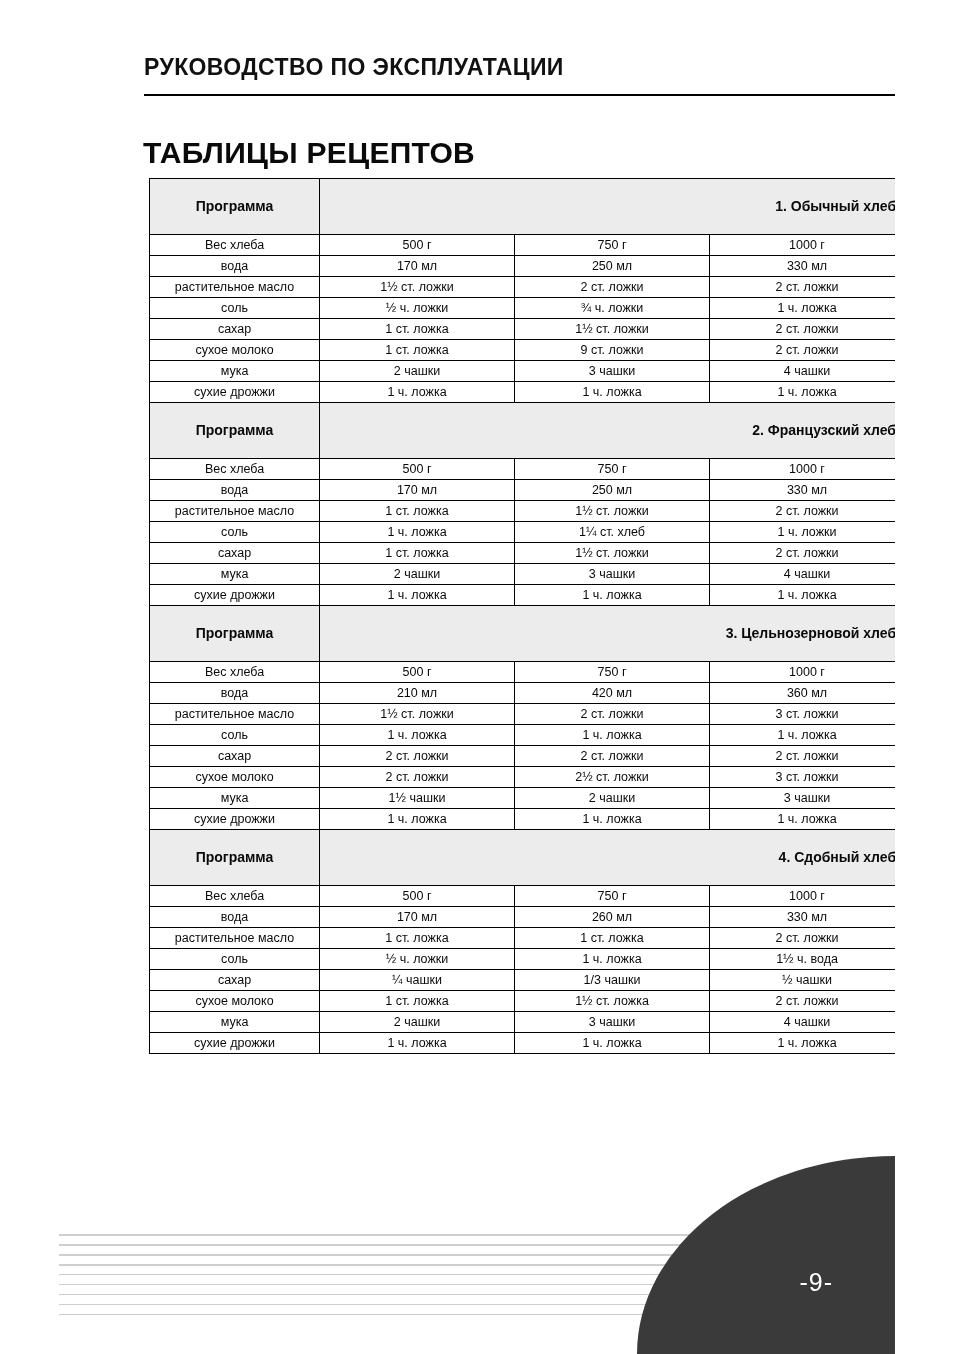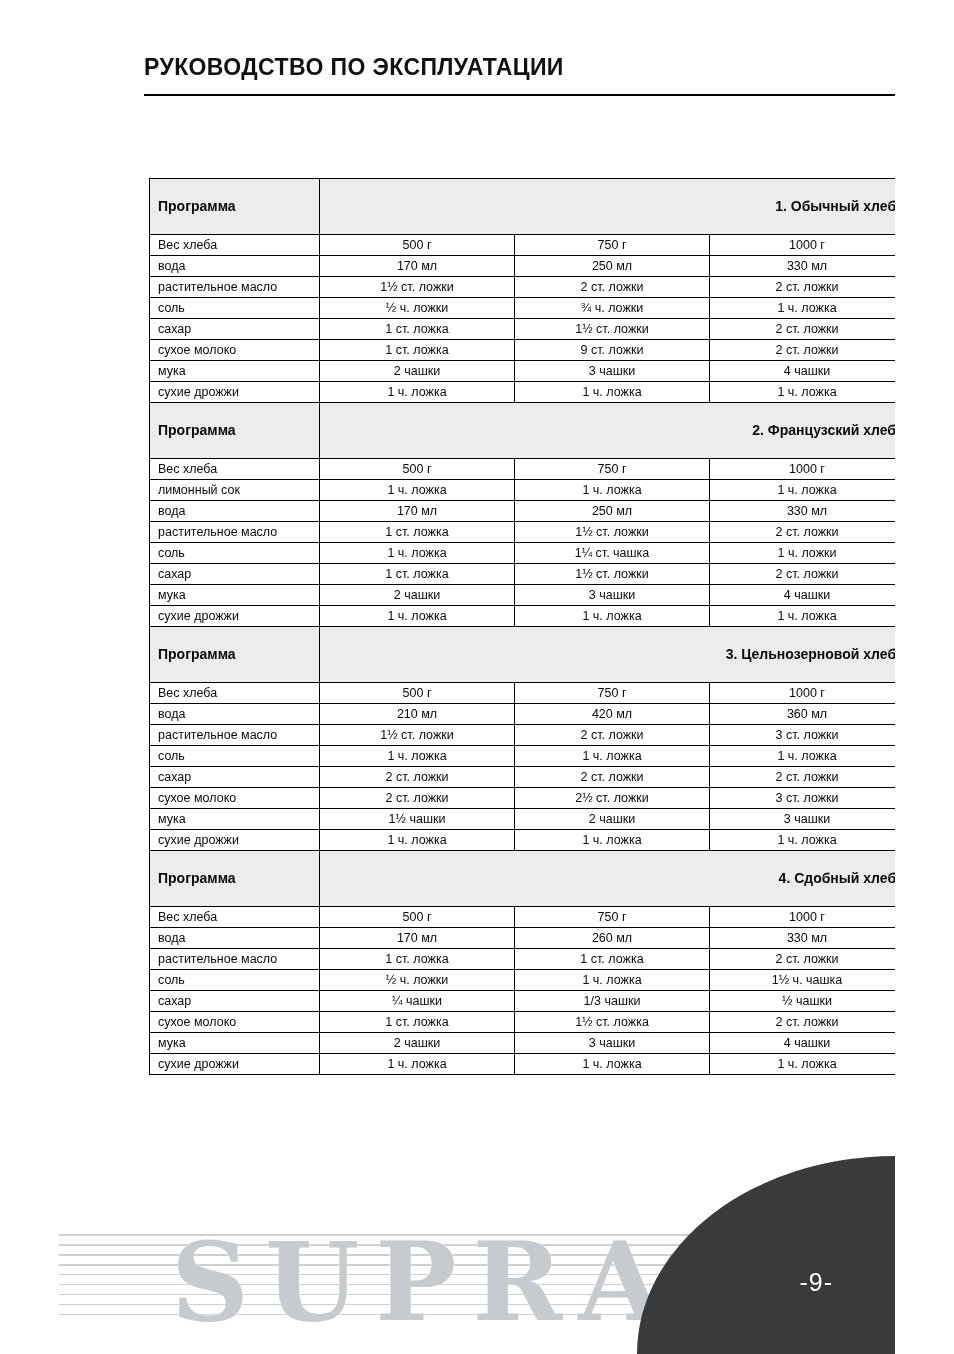--- a/index.html
+++ b/index.html
@@ -34,21 +34,21 @@
     border-collapse:collapse; table-layout:fixed;
     width:755px; background:#fff;
   }
   table.recipes td {
     border:1px solid #000;
     font-size:12.5px; line-height:15px;
     padding:2.5px 8px;
     vertical-align:middle;
     color:#0a0a0a;
   }
-  td.label-col { text-align:left; }
+  td.label-col { text-align:center; }
   td.val-col { text-align:center; }
   tr.section-header td {
     background:var(--table_header_bg, #ececec);
     height:56px;
     font-weight:bold; font-size:14px;
   }
   tr.section-header td.program-name { text-align:right; }
 
   
   .stripes {
@@ -78,20 +78,21 @@
   }
 </style>
 </head>
 <body>
 
 <div class="page">
 
   <div class="manual-title">РУКОВОДСТВО ПО ЭКСПЛУАТАЦИИ</div>
   <div class="header-rule"></div>
 
+  <div class="page-title">ТАБЛИЦЫ РЕЦЕПТОВ</div>
 
   <div class="recipes-wrap">
     <table class="recipes">
       <colgroup>
         <col style="width:170px">
         <col style="width:195px">
         <col style="width:195px">
         <col style="width:195px">
       </colgroup>
       <tbody id="recipe-tbody">
@@ -151,41 +152,35 @@
             <td class="label-col program-label">Программа</td>
             <td colspan="3" class="program-name">2. Французский хлеб</td>
           </tr>
           <tr>
             <td class="label-col">Вес хлеба</td>
             <td class="val-col">500 г</td>
             <td class="val-col">750 г</td>
             <td class="val-col">1000 г</td>
           </tr>
           <tr>
-            <td class="label-col">лимонный сок</td>
-            <td class="val-col">1 ч. ложка</td>
-            <td class="val-col">1 ч. ложка</td>
-            <td class="val-col">1 ч. ложка</td>
-          </tr>
-          <tr>
             <td class="label-col">вода</td>
             <td class="val-col">170 мл</td>
             <td class="val-col">250 мл</td>
             <td class="val-col">330 мл</td>
           </tr>
           <tr>
             <td class="label-col">растительное масло</td>
             <td class="val-col">1 ст. ложка</td>
             <td class="val-col">1½ ст. ложки</td>
             <td class="val-col">2 ст. ложки</td>
           </tr>
           <tr>
             <td class="label-col">соль</td>
             <td class="val-col">1 ч. ложка</td>
-            <td class="val-col">1¼ ст. чашка</td>
+            <td class="val-col">1¼ ст. хлеб</td>
             <td class="val-col">1 ч. ложки</td>
           </tr>
           <tr>
             <td class="label-col">сахар</td>
             <td class="val-col">1 ст. ложка</td>
             <td class="val-col">1½ ст. ложки</td>
             <td class="val-col">2 ст. ложки</td>
           </tr>
           <tr>
             <td class="label-col">мука</td>
@@ -270,21 +265,21 @@
           <tr>
             <td class="label-col">растительное масло</td>
             <td class="val-col">1 ст. ложка</td>
             <td class="val-col">1 ст. ложка</td>
             <td class="val-col">2 ст. ложки</td>
           </tr>
           <tr>
             <td class="label-col">соль</td>
             <td class="val-col">½ ч. ложки</td>
             <td class="val-col">1 ч. ложка</td>
-            <td class="val-col">1½ ч. чашка</td>
+            <td class="val-col">1½ ч. вода</td>
           </tr>
           <tr>
             <td class="label-col">сахар</td>
             <td class="val-col">¼ чашки</td>
             <td class="val-col">1/3 чашки</td>
             <td class="val-col">½ чашки</td>
           </tr>
           <tr>
             <td class="label-col">сухое молоко</td>
             <td class="val-col">1 ст. ложка</td>
@@ -302,19 +297,18 @@
             <td class="val-col">1 ч. ложка</td>
             <td class="val-col">1 ч. ложка</td>
             <td class="val-col">1 ч. ложка</td>
           </tr>
         </tbody>
     </table>
   </div>
 
   <div class="stripes"></div>
 
-  <div class="brand-watermark">SUPRA</div>
 
   <div class="corner-shape">
     <span class="page-number">-9-</span>
   </div>
 
 </div>
 
 </body></html>

